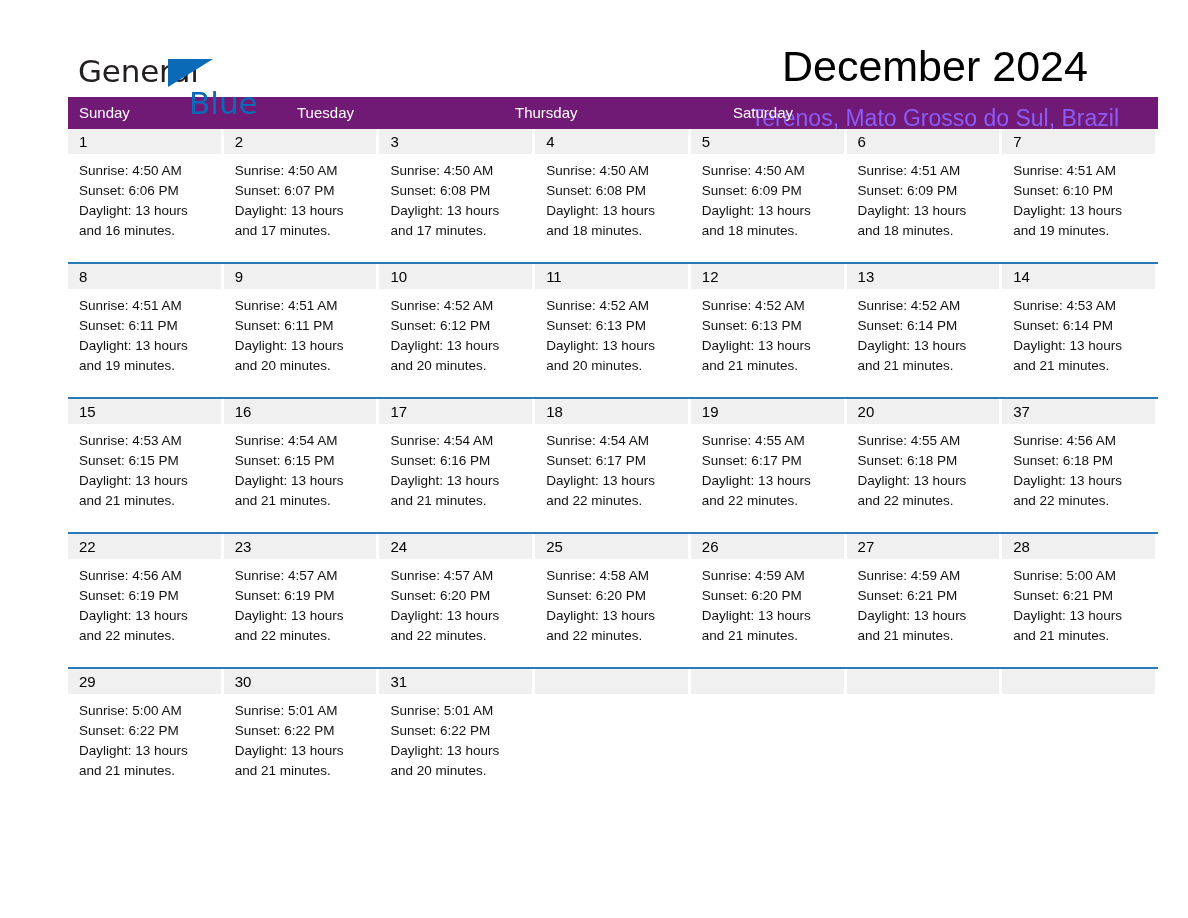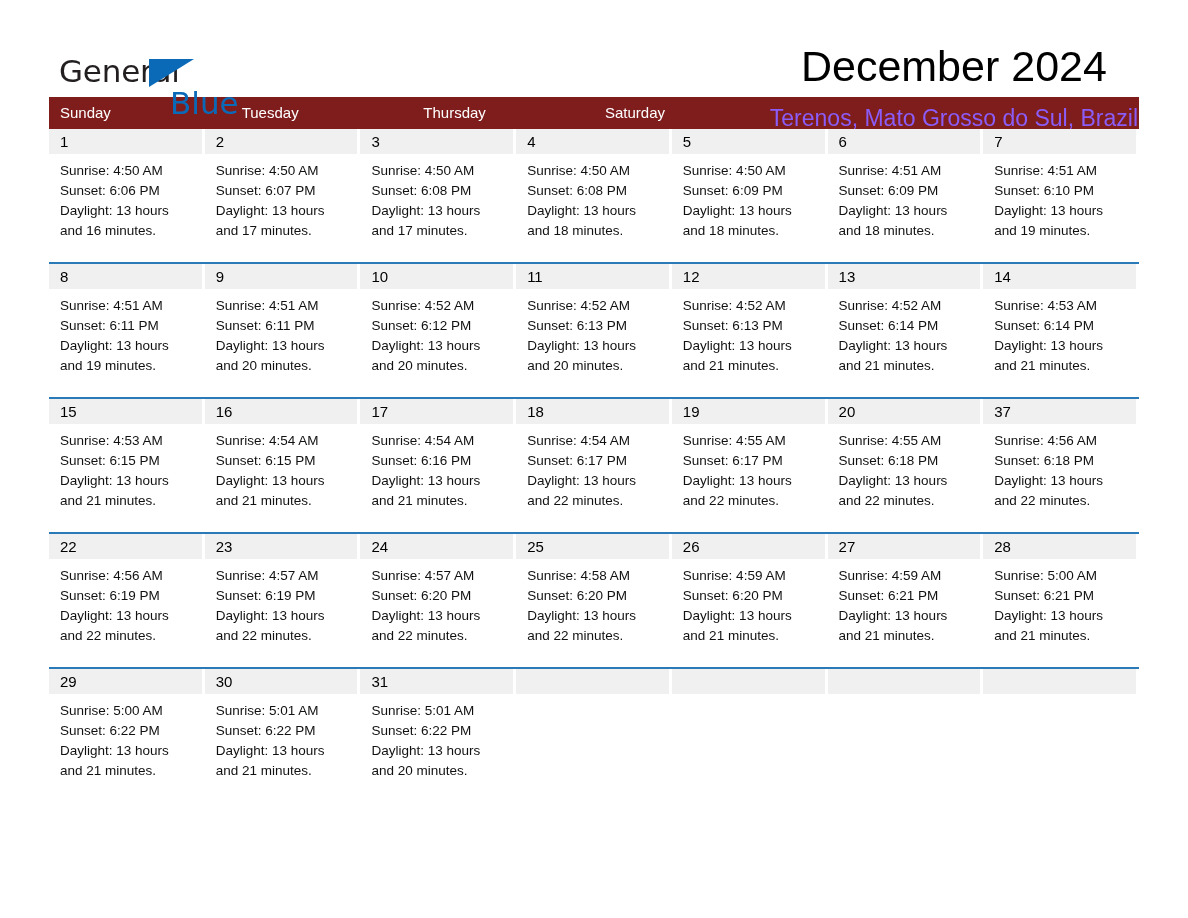--- a/index.html
+++ b/index.html
@@ -12,21 +12,21 @@
     height: 918px;
     font-family: "Liberation Sans", sans-serif;
     color: #000000;
     overflow: hidden;
   }
   .page {
     position: relative;
     width: 1188px;
     height: 643px;
     box-sizing: border-box;
-    padding: 0 49px;
+    padding: 0 68px;
   }
 
   
   .top-bar {
     display: flex;
     align-items: flex-start;
     justify-content: space-between;
     padding-top: 44px;
     height: 78px;
     box-sizing: border-box;
@@ -86,22 +86,22 @@
     color: #8b5cf6;
   }
 
   
   .calendar {
     margin-top: 19px;
     width: 1090px;
   }
   .weekdays {
     display: grid;
-    grid-template-columns: repeat(6, 1fr);
-    background: #7f1d1d;
+    grid-template-columns: repeat(5, 1fr);
+    background: #701a75;
     height: 32px;
   }
   .weekday {
     color: #ffffff;
     font-size: 15px;
     line-height: 32px;
     padding-left: 11px;
     box-sizing: border-box;
     white-space: nowrap;
   }

